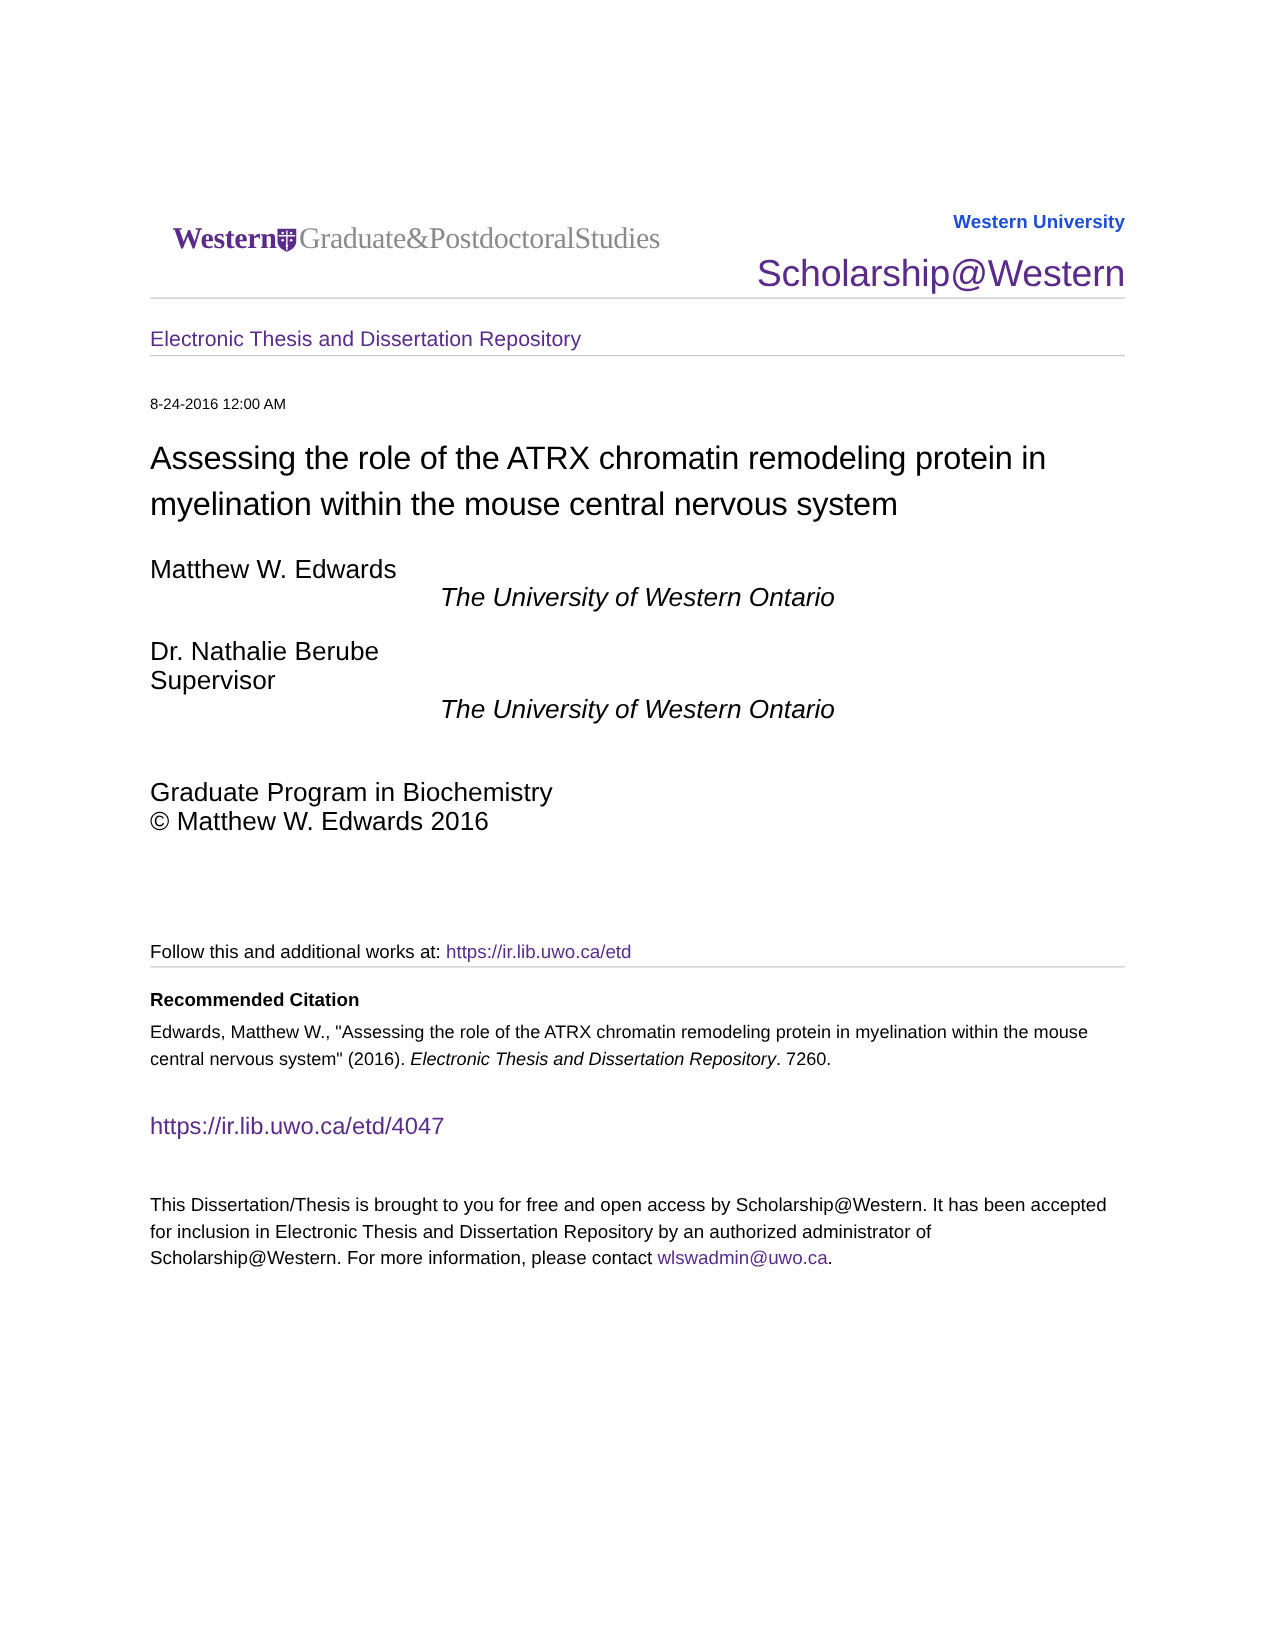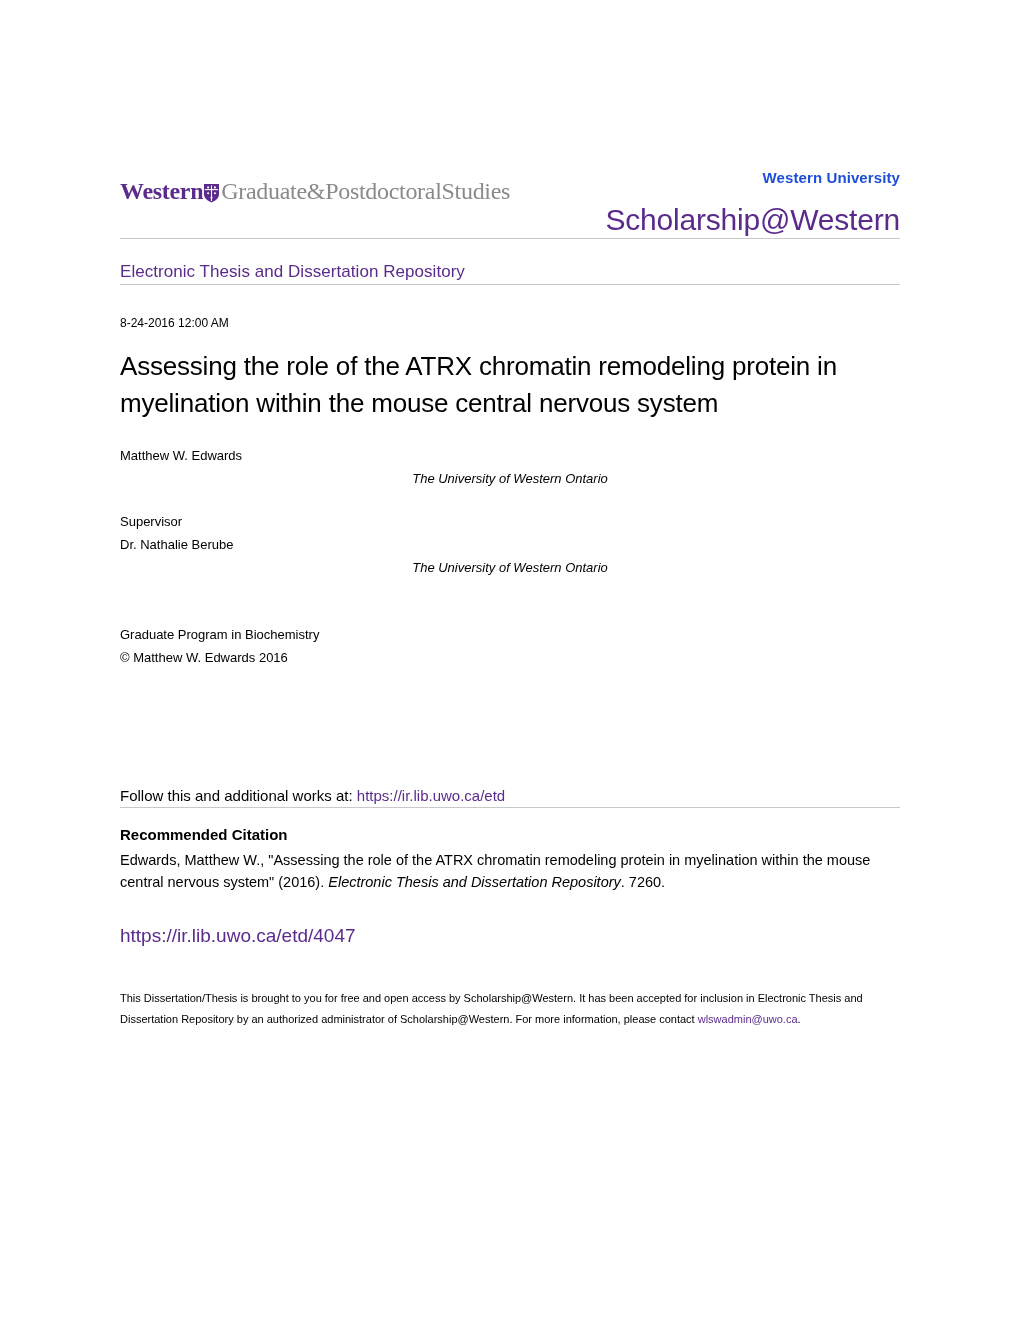--- a/index.html
+++ b/index.html
@@ -23,21 +23,21 @@
   }
 
   
   .header {
     position: relative;
     height: 70px;
     margin-top: 168px;
   }
   .brand-logo {
     position: absolute;
-    left: 0;
+    left: 18px;
     top: 10px;
     white-space: nowrap;
     font-family: "Liberation Serif", serif;
     font-size: 24px;
     letter-spacing: -0.3px;
   }
   .brand-western {
     color: #5b2b8c;
     font-weight: 700;
   }
@@ -109,36 +109,36 @@
     line-height: 37px;
     margin: 14px 0 0 0;
     letter-spacing: -0.2px;
     max-width: 770px;
   }
 
   .block {
     margin-top: 22px;
   }
   .line {
-    font-size: 13px;
+    font-size: 21px;
     line-height: 23px;
     color: #000000;
   }
   .line.italic {
     font-style: italic;
     text-align: center;
   }
   .block-supervisor { margin-top: 20px; }
   .block-degree { margin-top: 44px; }
 
   .follow {
     font-size: 15px;
     line-height: 22px;
     color: #000000;
-    margin-top: 116px;
+    margin-top: 82px;
   }
   .follow a {
     color: #5b2b8c;
     text-decoration: none;
   }
 
   .citation-heading {
     font-size: 15px;
     font-weight: 700;
     color: #000000;
@@ -156,21 +156,21 @@
   .citation-url {
     display: block;
     font-size: 19px;
     line-height: 22px;
     color: #5b2b8c;
     text-decoration: none;
     margin-top: 32px;
   }
 
   .footer-note {
-    font-size: 11px;
+    font-size: 15px;
     line-height: 21px;
     color: #000000;
     margin-top: 41px;
     max-width: 770px;
   }
   .footer-note a {
     color: #5b2b8c;
     text-decoration: none;
   }
 </style>
@@ -210,22 +210,22 @@
   <div class="pubdate">8-24-2016 12:00 AM</div>
 
   <h1 class="doc-title">Assessing the role of the ATRX chromatin remodeling protein in myelination within the mouse central nervous system</h1>
 
   <div class="block">
     <div class="line">Matthew W. Edwards</div>
     <div class="line italic">The University of Western Ontario</div>
   </div>
 
   <div class="block block-supervisor">
+    <div class="line">Dr. Nathalie Berube</div>
     <div class="line">Supervisor</div>
-    <div class="line">Dr. Nathalie Berube</div>
     <div class="line italic">The University of Western Ontario</div>
   </div>
 
   <div class="block block-degree">
     <div class="line">Graduate Program in Biochemistry</div>
     <div class="line">© Matthew W. Edwards 2016</div>
   </div>
 
   <div class="follow">
     <span>Follow this and additional works at: </span><a href="#">https://ir.lib.uwo.ca/etd</a>

